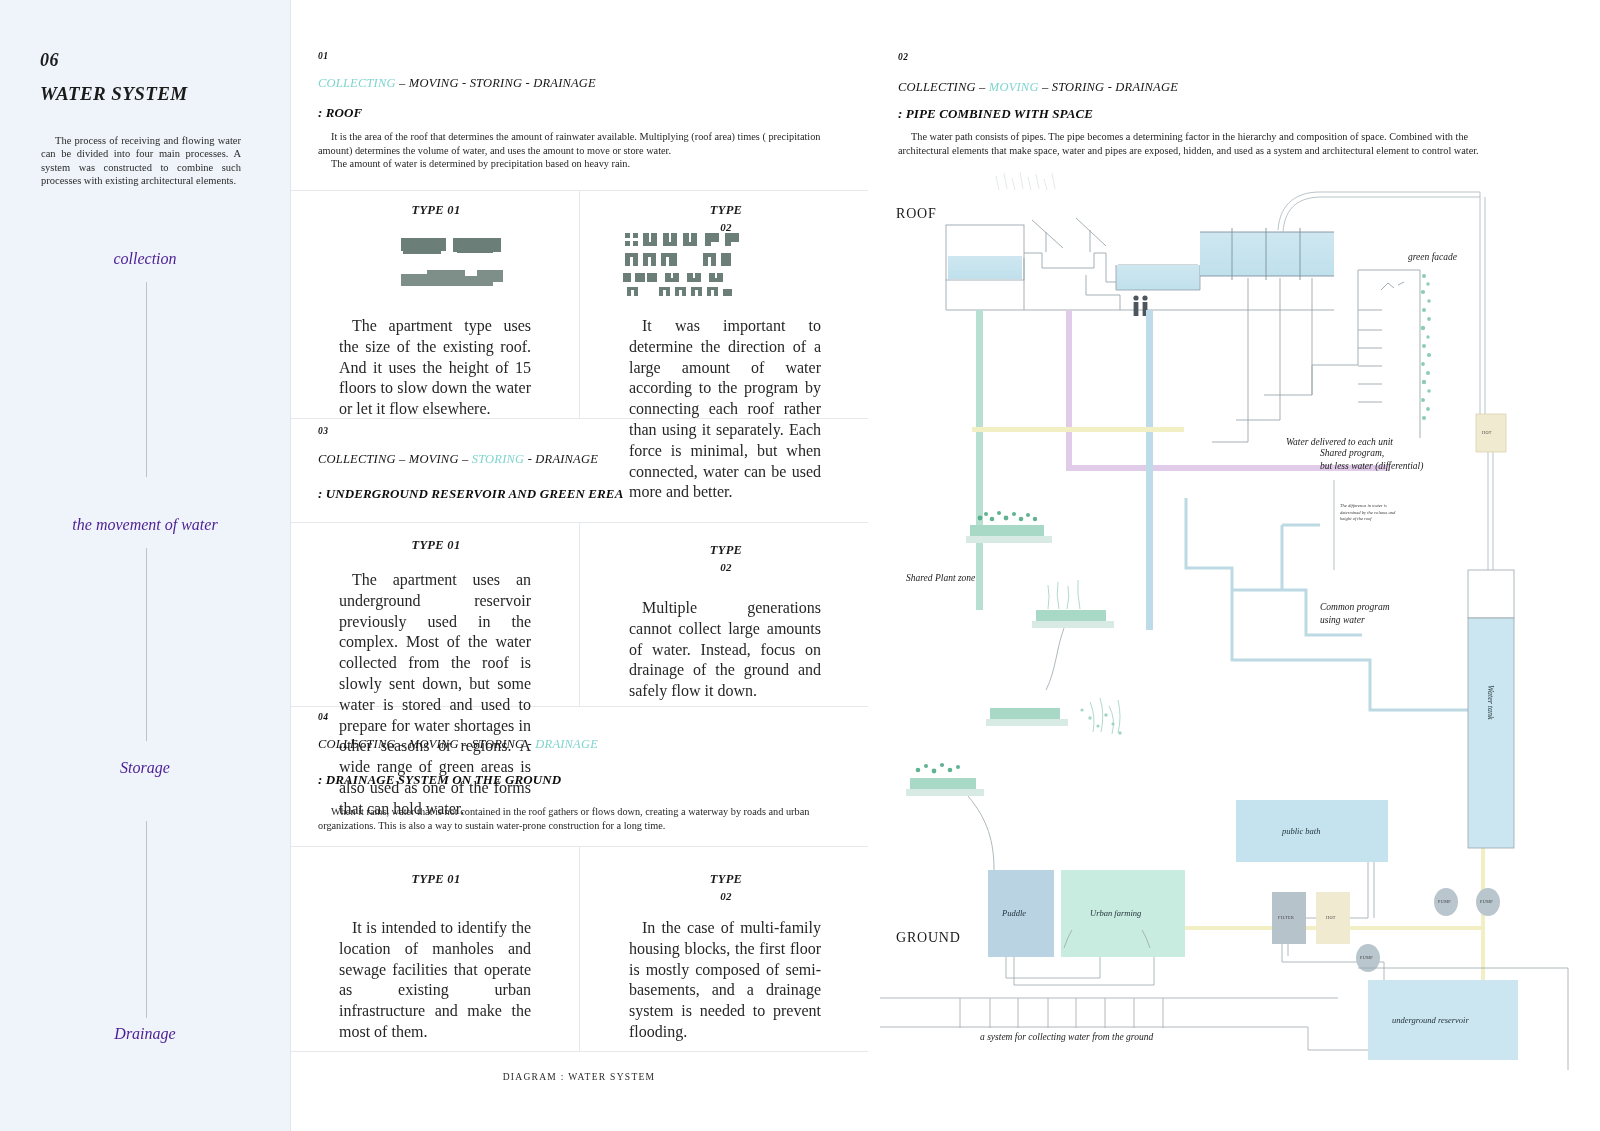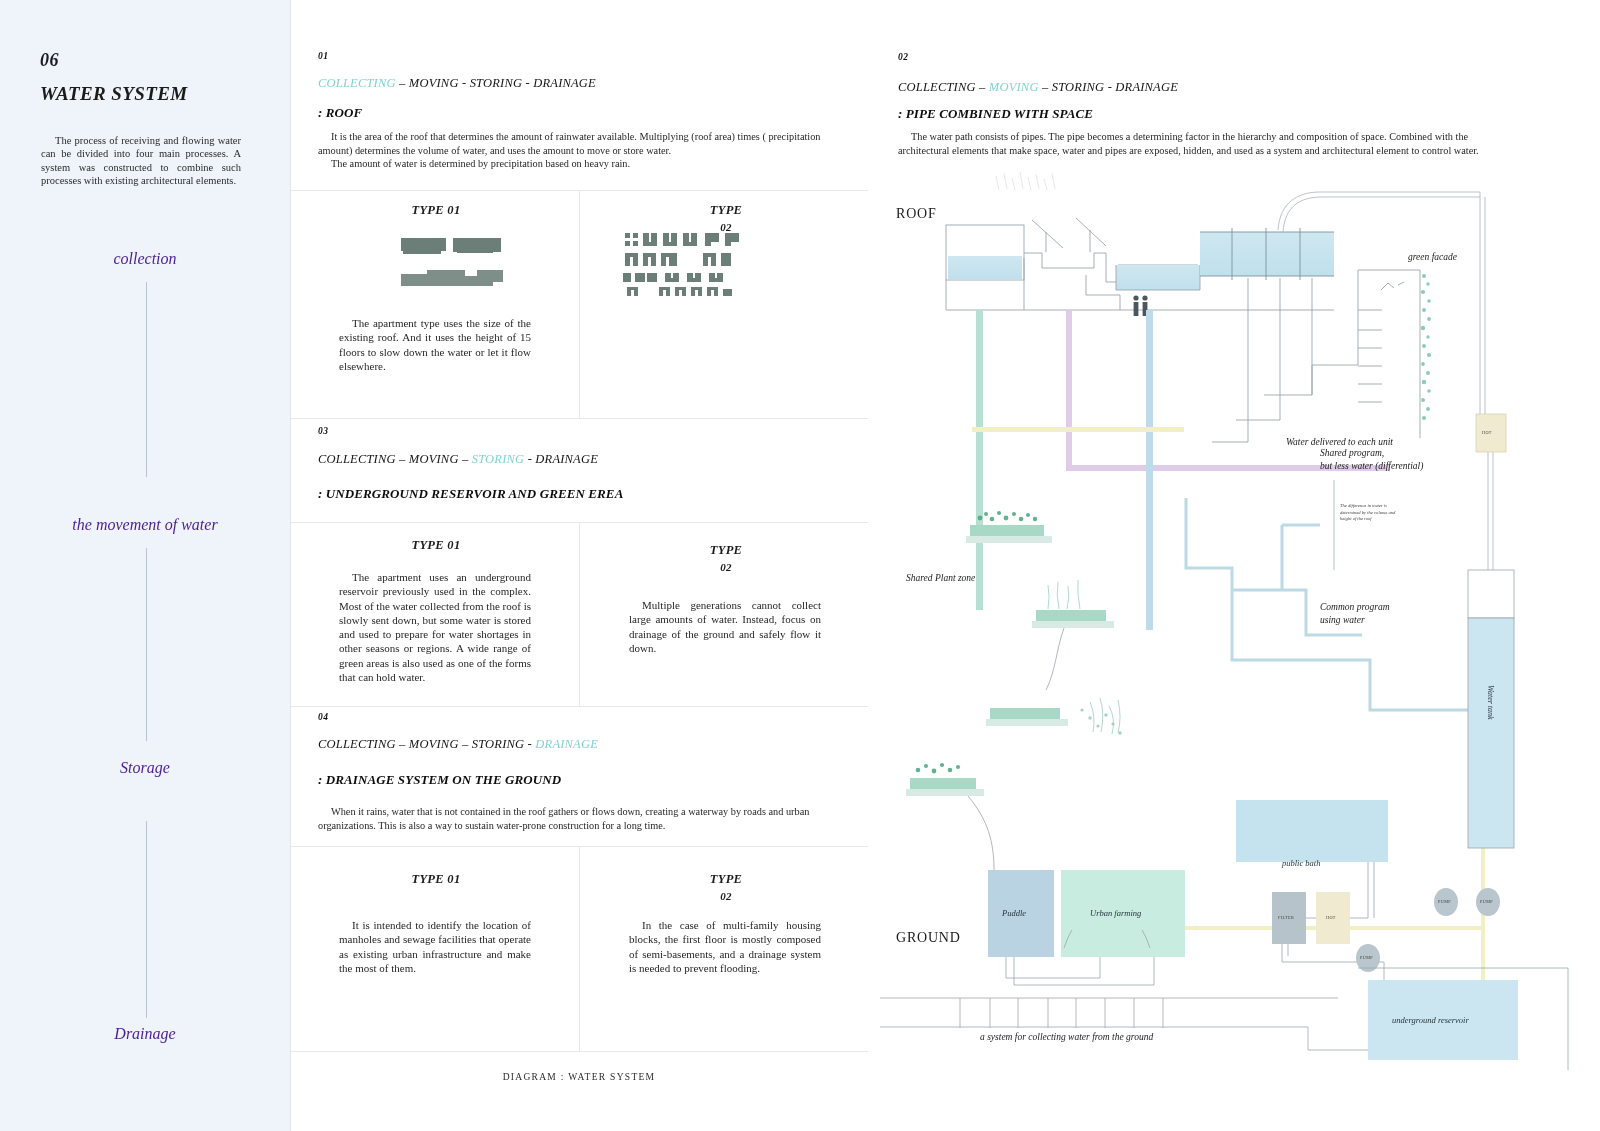--- a/index.html
+++ b/index.html
@@ -65,21 +65,21 @@
   .hsep{position:absolute;height:1px;background:#e6e9ec;}
   .vsep{position:absolute;width:1px;background:#e6e9ec;}
 
   .type-title{
     font-style:italic;font-weight:bold;font-size:12.5px;text-align:center;letter-spacing:.3px;
   }
   .type-sub{
     font-style:italic;font-weight:bold;font-size:11px;text-align:center;letter-spacing:.3px;
   }
   .type-body{
-    font-size:11px;line-height:1.30;text-align:justify;text-indent:13px;color:#262626;
+    font-size:16px;line-height:1.30;text-align:justify;text-indent:13px;color:#262626;
   }
 
   
   .blk{position:absolute;background:#6b7f78;}
   .blk.l{background:#7d8f88;}
 
   .caption{
     position:absolute;left:290px;top:1072px;width:578px;text-align:center;
     font-size:9.5px;letter-spacing:1.3px;color:#2b2b2b;
   }
@@ -211,20 +211,21 @@
       <div class="blk" style="left:61px;top:54px;width:4px;height:9px;"></div>
       <div class="blk" style="left:54px;top:54px;width:11px;height:3px;"></div>
       <div class="blk" style="left:70px;top:54px;width:4px;height:9px;"></div>
       <div class="blk" style="left:77px;top:54px;width:4px;height:9px;"></div>
       <div class="blk" style="left:70px;top:54px;width:11px;height:3px;"></div>
       <div class="blk" style="left:86px;top:54px;width:4px;height:9px;"></div>
       <div class="blk" style="left:93px;top:54px;width:4px;height:9px;"></div>
       <div class="blk" style="left:86px;top:54px;width:11px;height:3px;"></div>
       <div class="blk" style="left:102px;top:56px;width:9px;height:7px;"></div>
     </div>
+    <div class="type-body" style="position:absolute;left:338px;top:316px;width:192px;">It was important to determine the direction of a large amount of water according to the program by connecting each roof rather than using it separately. Each force is minimal, but when connected, water can be used more and better.</div>
 
     <div style="position:absolute;left:27px;top:426px;font-style:italic;" class="sec-num">03</div>
 
     <div class="breadcrumb" style="position:absolute;left:27px;top:452px;">
       <span>COLLECTING – MOVING – </span><span class="hl">STORING</span><span> - DRAINAGE</span>
     </div>
 
     <div class="sec-head" style="position:absolute;left:27px;top:486px;">: UNDERGROUND RESERVOIR AND GREEN EREA</div>
 
     <div class="hsep" style="left:0;top:522px;width:577px;"></div>
@@ -540,21 +541,21 @@
 
       <div class="dg-lab" style="left:452px;top:432px;">Common program</div>
       <div class="dg-lab" style="left:452px;top:445px;">using water</div>
 
       <div class="dg-lab" style="left:38px;top:403px;">Shared Plant zone</div>
 
       <div class="dg-box-lab" style="left:134px;top:738px;">Puddle</div>
 
       <div class="dg-box-lab" style="left:222px;top:738px;">Urban farming</div>
 
-      <div class="dg-box-lab" style="left:414px;top:656px;margin-top:32px;">public bath</div>
+      <div class="dg-box-lab" style="left:414px;top:656px;">public bath</div>
 
       <div class="dg-box-lab" style="left:524px;top:845px;">underground reservoir</div>
 
       <div class="vert-lab" style="left:618px;top:515px;">Water tank</div>
 
       <div class="dg-lab ttl" style="left:28px;top:760px;">GROUND</div>
 
       <div class="dg-lab" style="left:112px;top:862px;">a system for collecting water from the ground</div>
 
       <div class="chip-lab" style="left:410px;top:745px;">FILTER</div>

